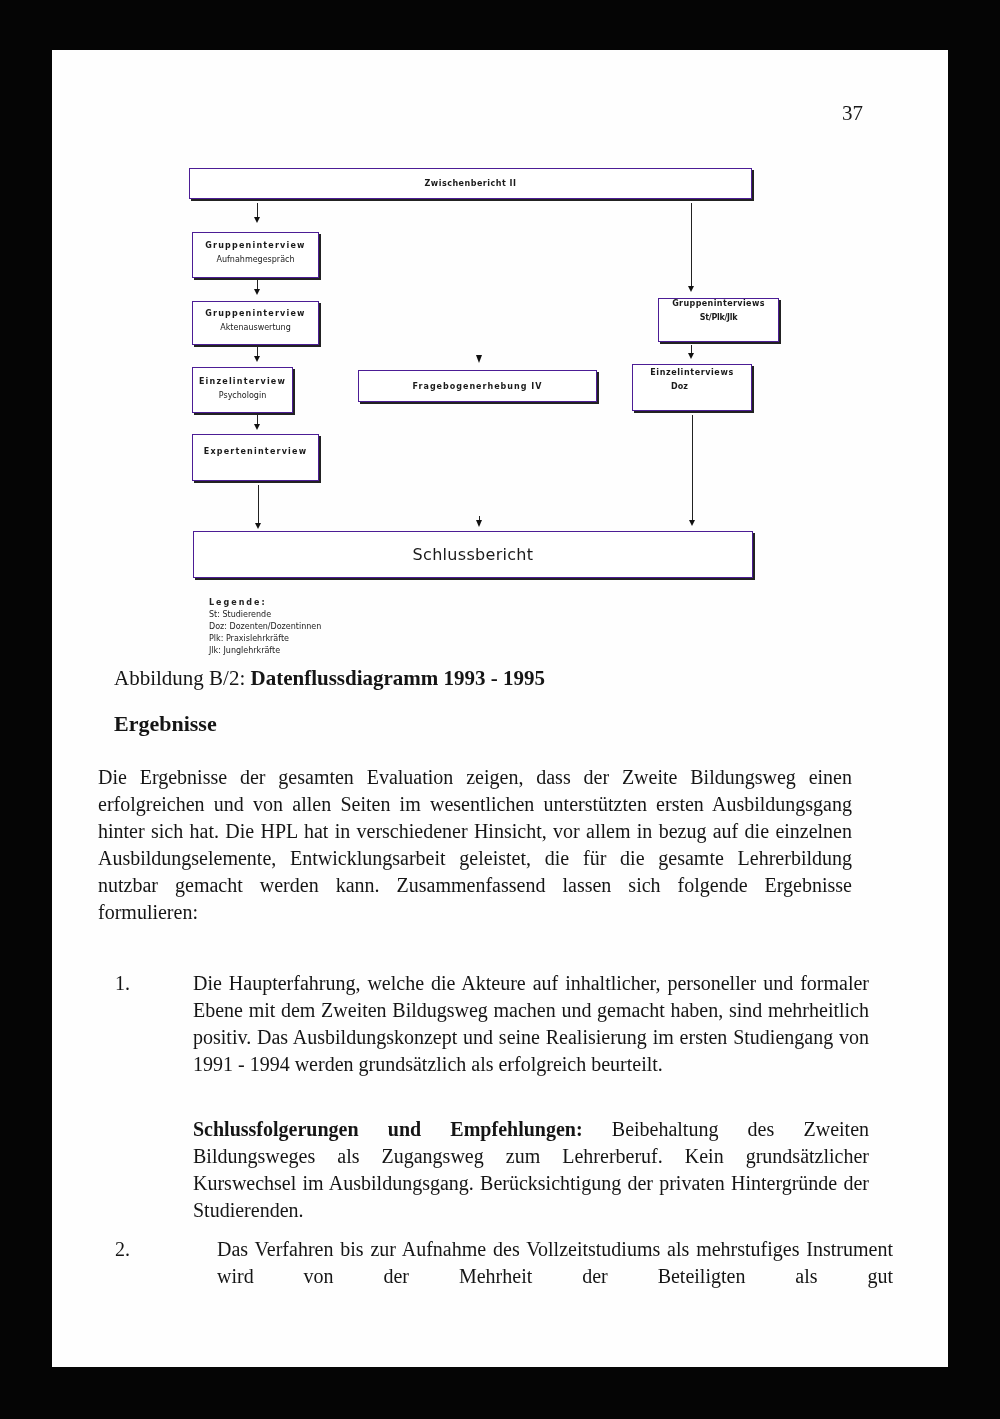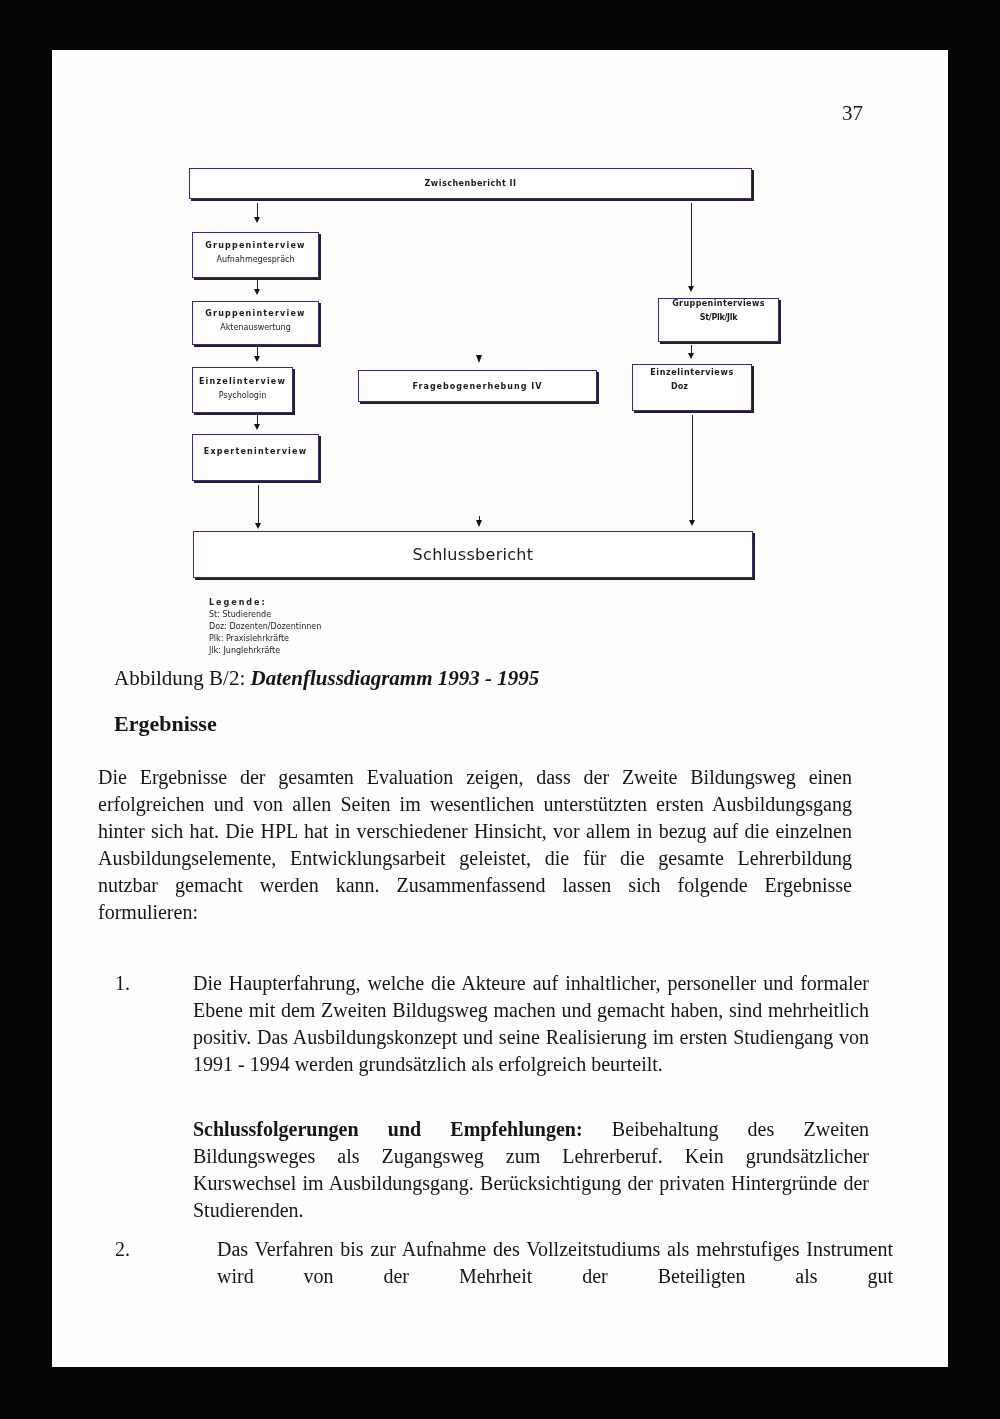--- a/index.html
+++ b/index.html
@@ -14,21 +14,21 @@
   .box .t1 { font-size:8px; font-weight:bold; letter-spacing:1.2px; display:block; }
   .box .t2 { font-size:8px; display:block; margin-top:5px; }
   .vline { position:absolute; width:1px; background:#222; }
   .arrow { position:absolute; width:0; height:0; border-left:3px solid transparent; border-right:3px solid transparent; border-top:6px solid #111; }
 
   .legend { position:absolute; left:144px; top:547px; font-family:"DejaVu Sans", sans-serif; font-size:8px; color:#222; line-height:12px;margin-left:13px; }
   .legend .lt { font-weight:bold; letter-spacing:2px; }
 
   .txt { position:absolute; font-family:"Liberation Serif", serif; color:#151515; }
   .caption { left:62px; top:616px; font-size:21px; }
-  .caption b { font-weight:bold;font-style:italic; }
+  .caption b { font-weight:bold; }
   .heading { left:62px; top:661px; font-size:22px; font-weight:bold; }
   .para { left:46px; top:714px; width:754px; font-size:20px; line-height:27px; text-align:justify; }
   .item { position:absolute; font-family:"Liberation Serif", serif; font-size:20px; line-height:27px; color:#151515; }
   .item .num { position:absolute; left:0; top:0; }
   .item .body { position:absolute; left:78px; width:676px; text-align:justify; }
   .lead { font-weight:bold; }
 </style>
 </head>
 <body>
 

